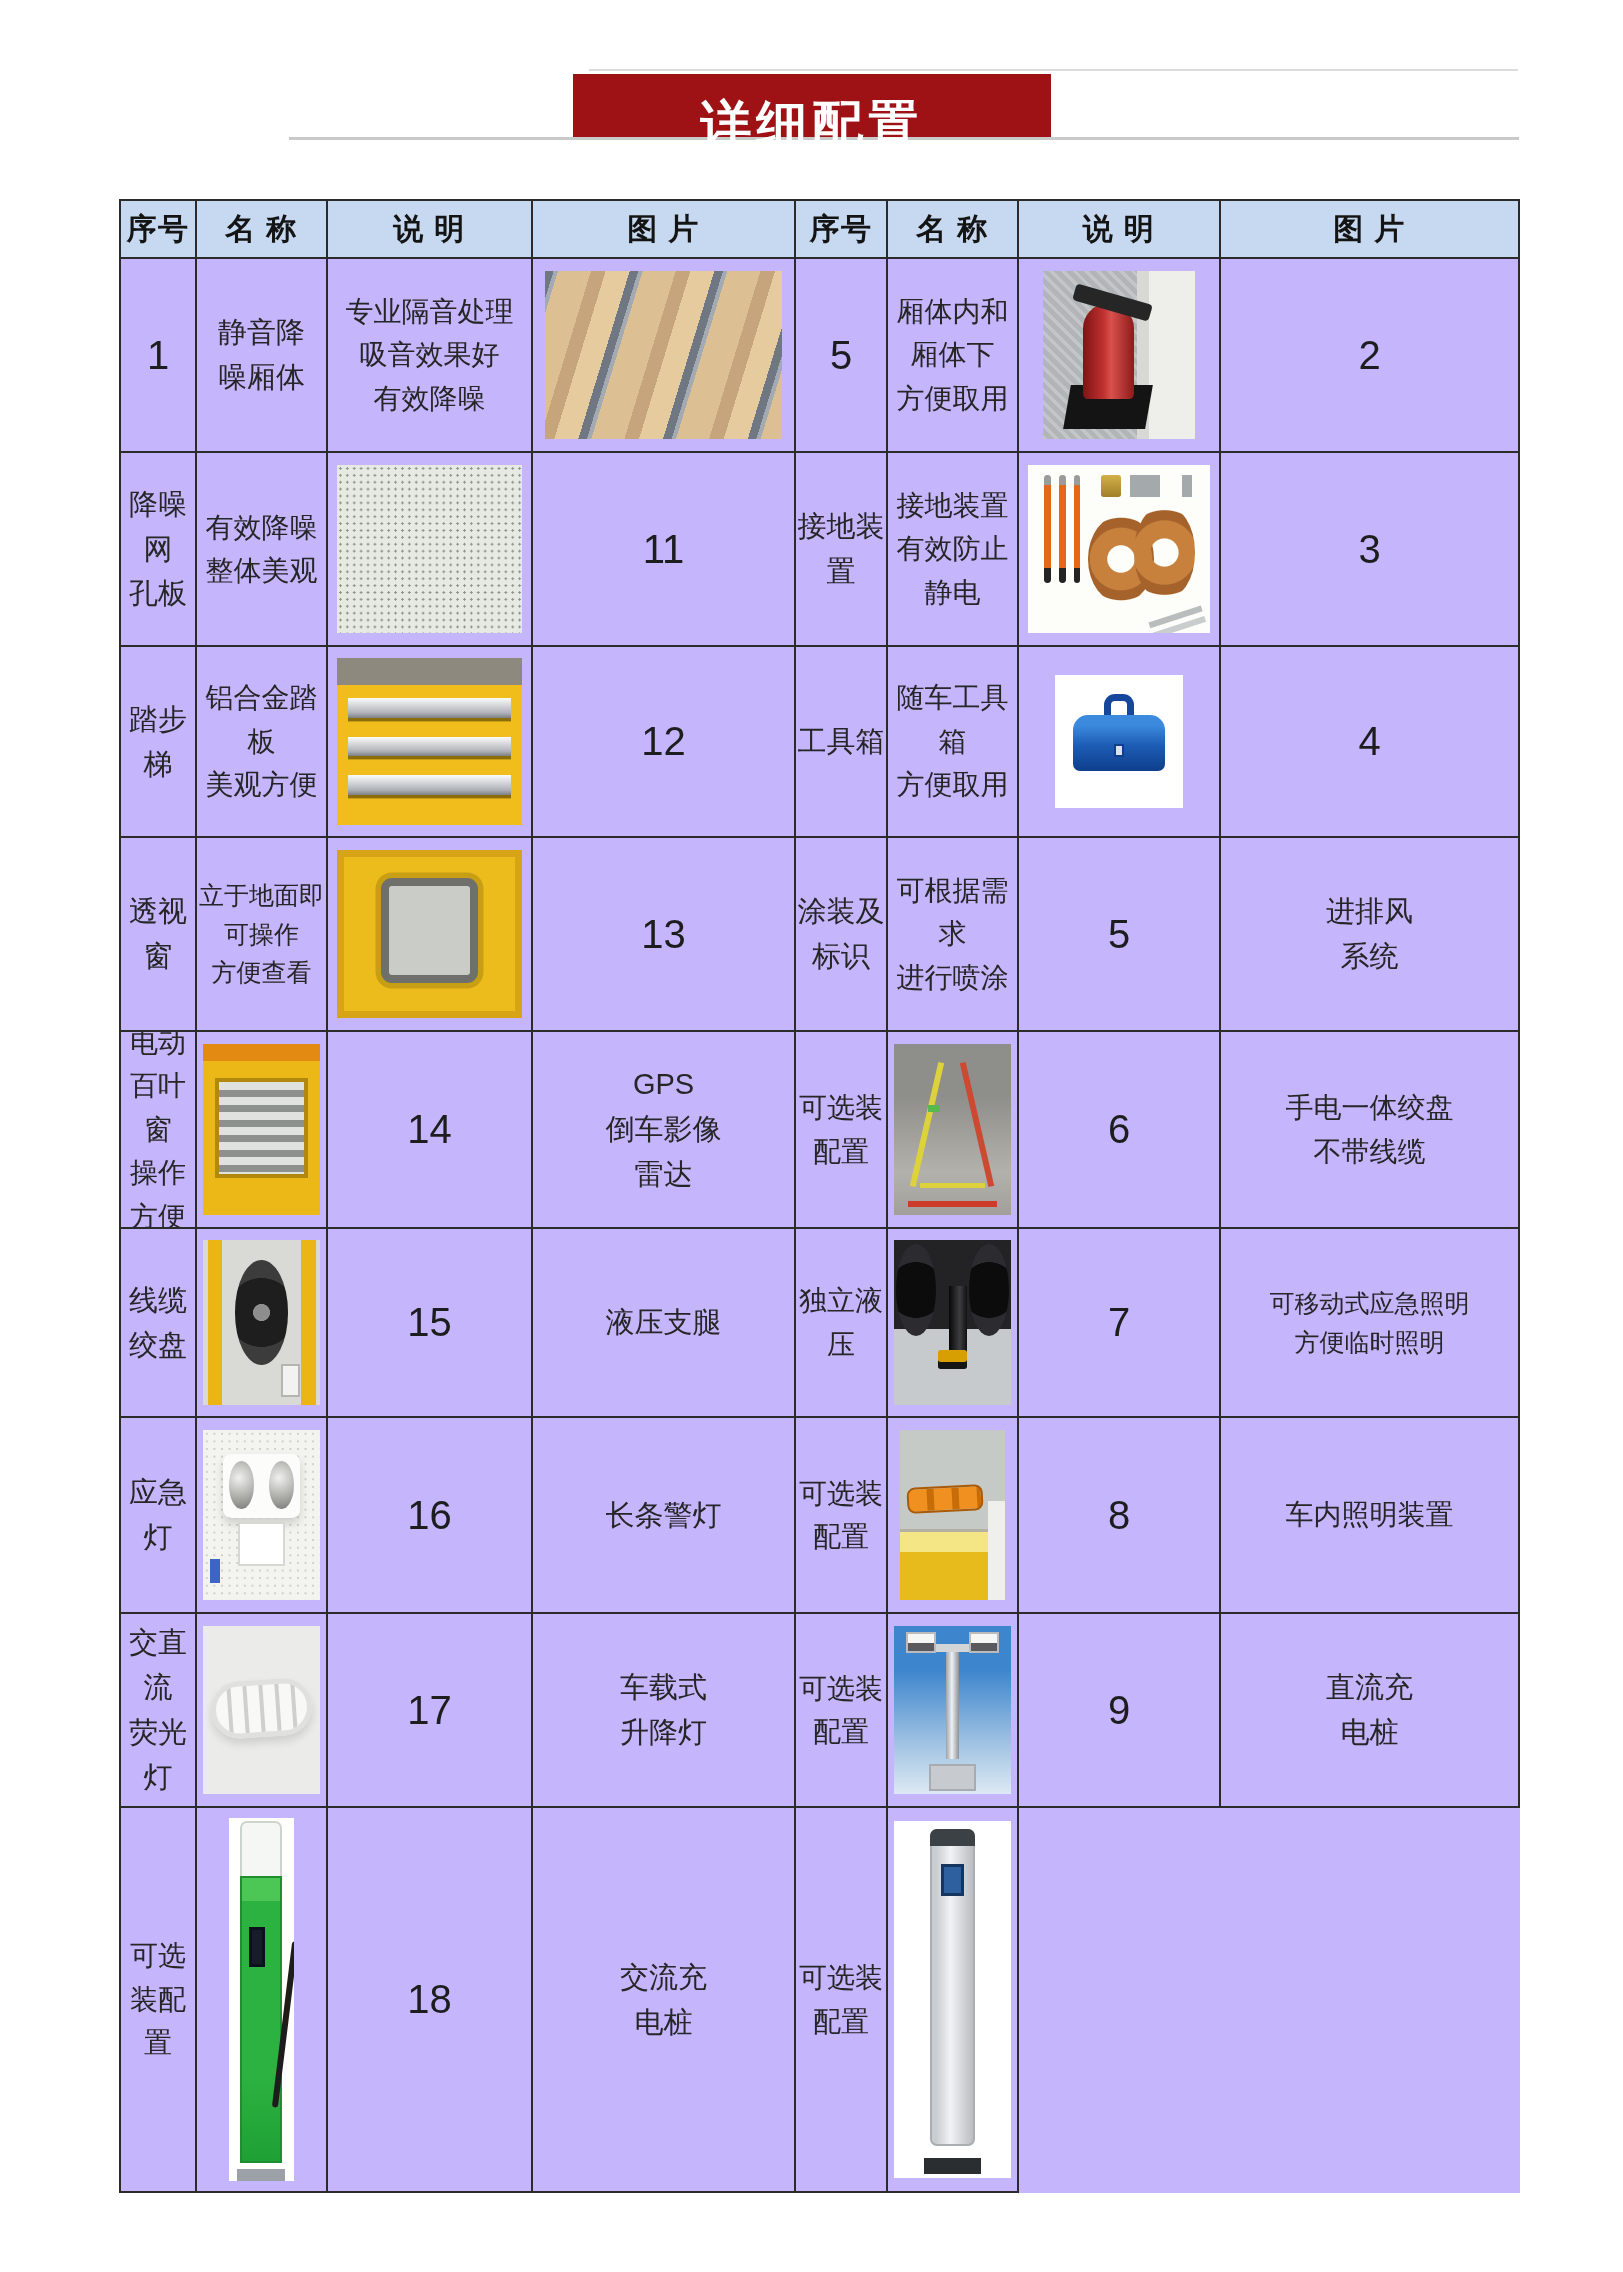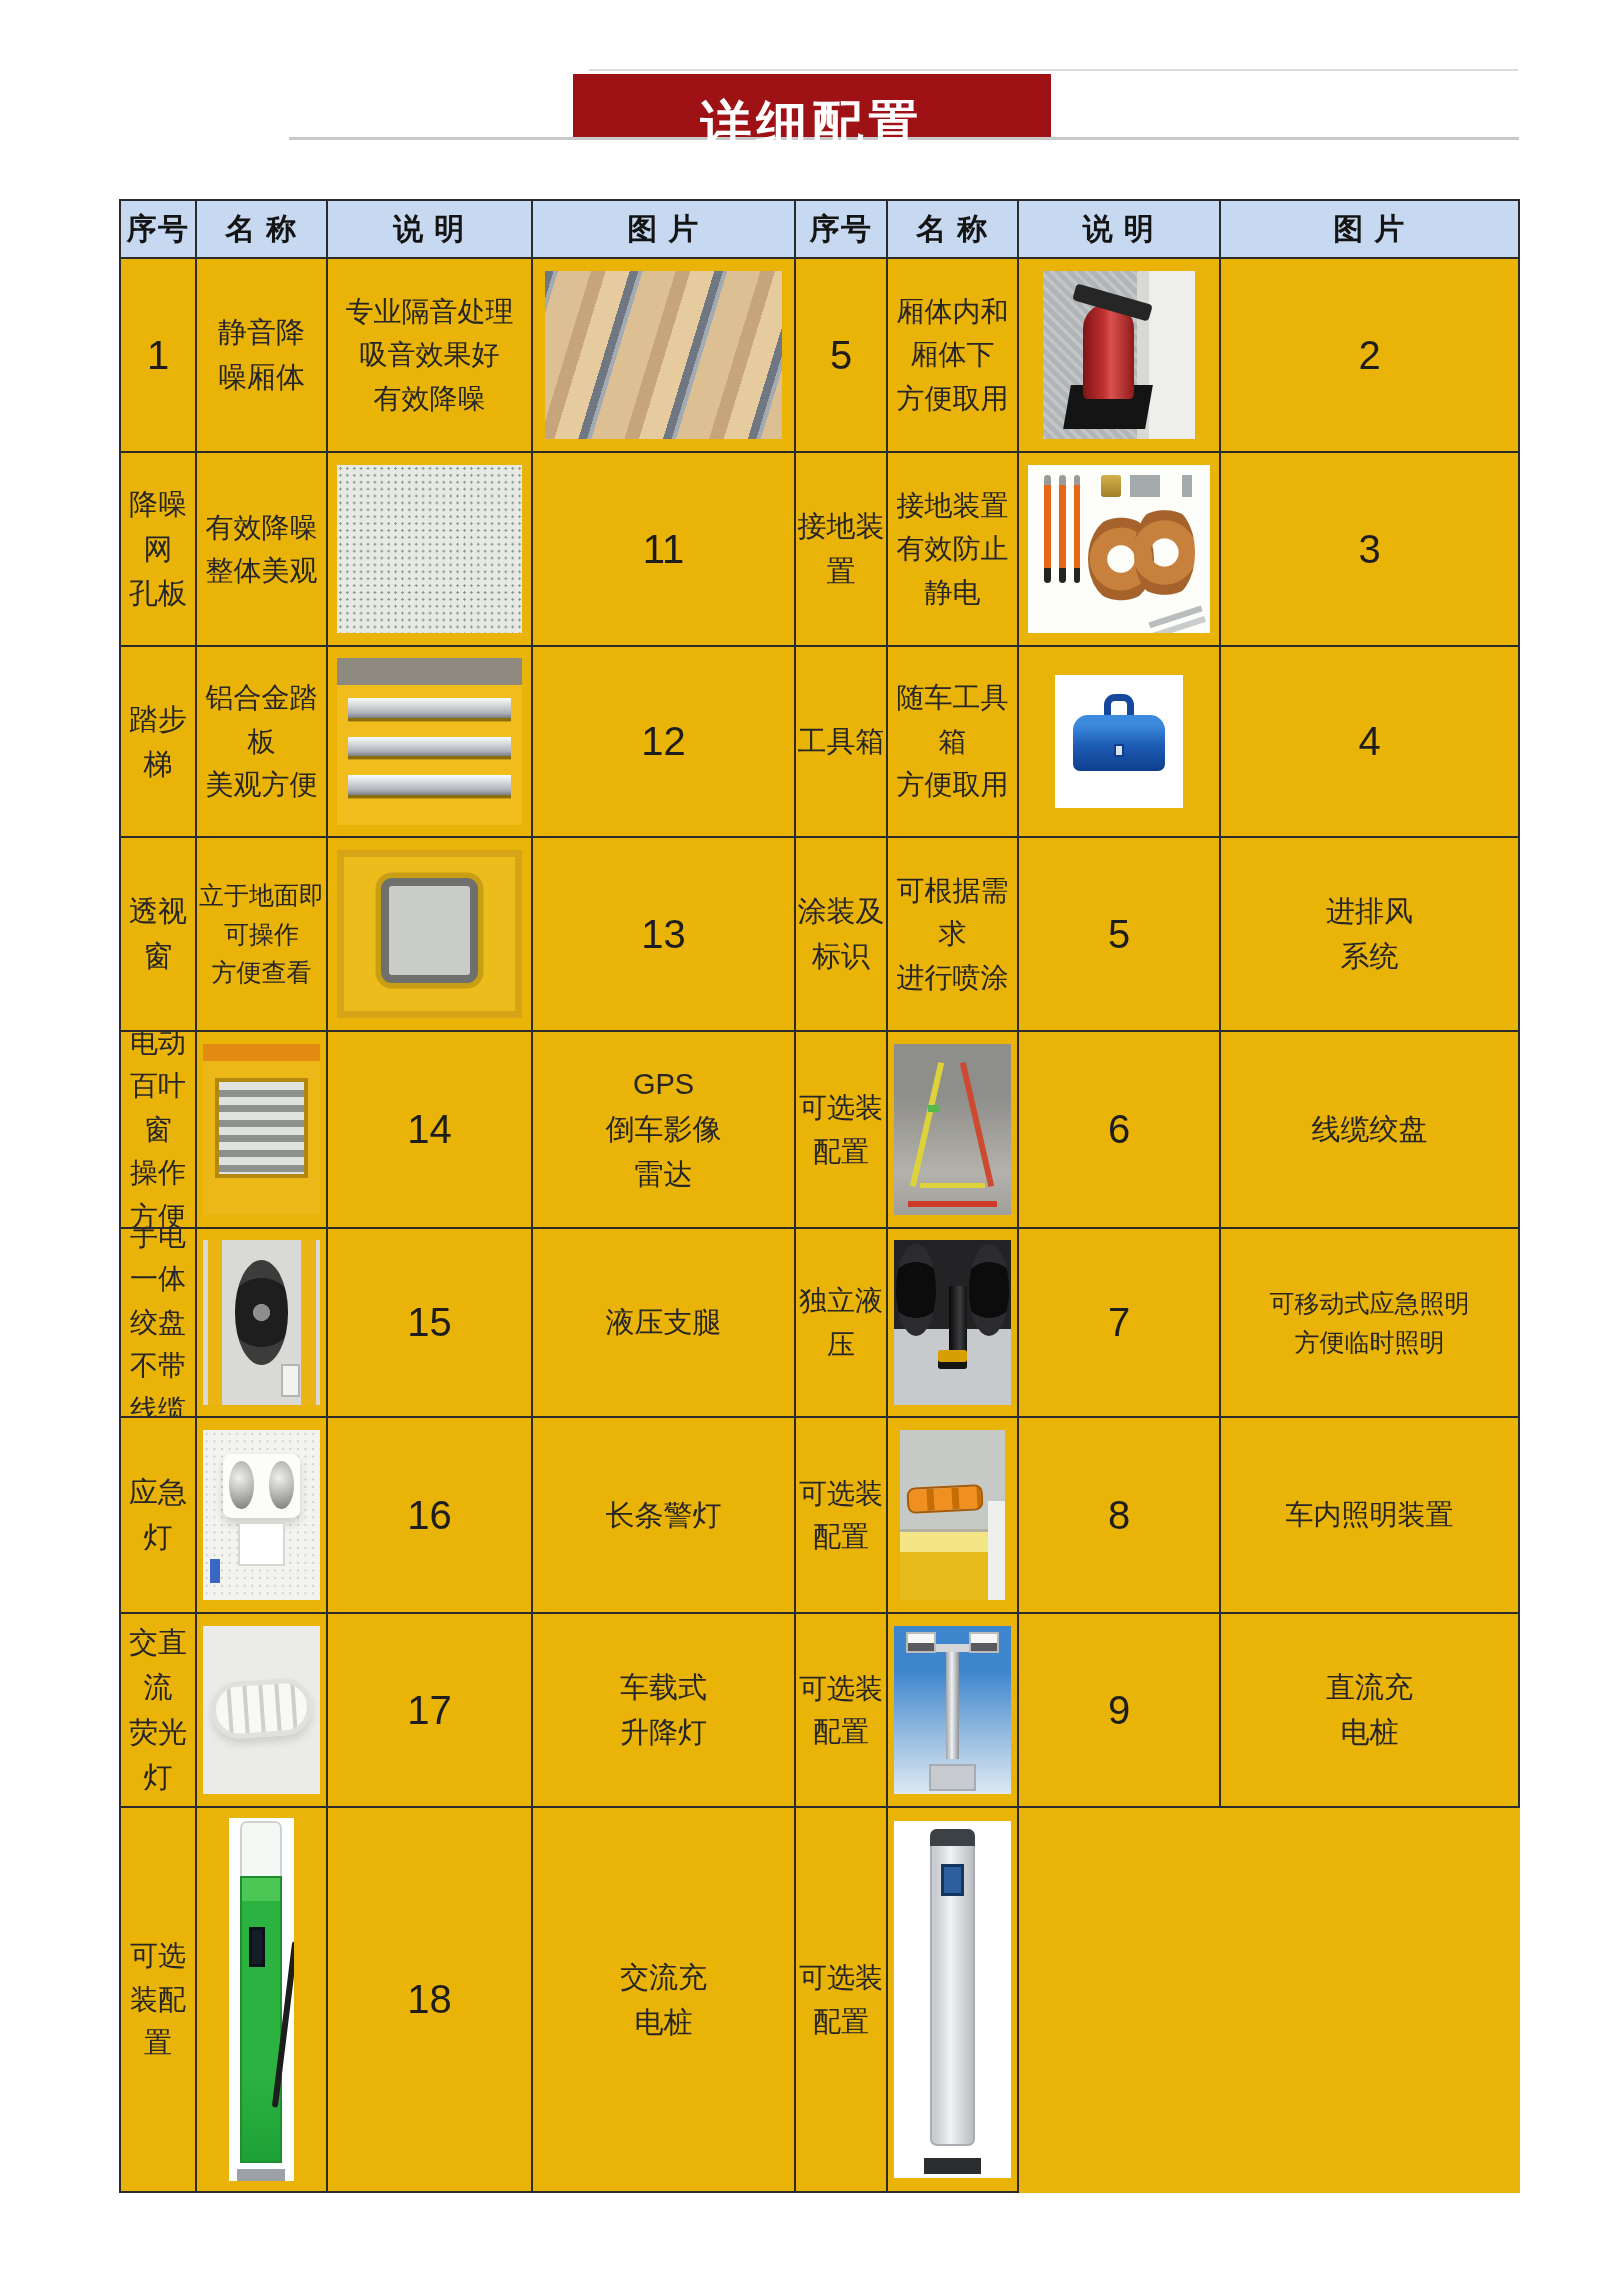--- a/index.html
+++ b/index.html
@@ -7,21 +7,21 @@
   body { position: relative; font-family: "Liberation Sans", "DejaVu Sans", sans-serif; color:#232323; }
 
   
   .rule-top { position:absolute; left:589px; top:69px; width:929px; height:2.1px; background:#dcdcdc; }
   .rule-bottom { position:absolute; left:289px; top:137px; width:1230px; height:3.4px; background:#c9c9c9; }
   .title-banner { position:absolute; left:573px; top:74px; width:478px; height:63px;
     background:#9e1115; display:flex; align-items:center; justify-content:center; }
   .title-banner span { color:#ffffff; font-size:51px; font-weight:bold; letter-spacing:4.8px;margin-top:40px; }
 
   
-  .tbl { position:absolute; left:119px; top:199px; display:grid; background:#eab308;
+  .tbl { position:absolute; left:119px; top:199px; display:grid; background:#c4b5fd;
     grid-template-columns:76px 131px 205px 263px 92px 131px 202px 299px;
     grid-template-rows:58px 194px 194px 191px 194px 197px 189px 196px 194px 385px;
     border-top:2.7px solid #2b2b2b; border-left:2.7px solid #2b2b2b; }
   .cell { border-right:2.7px solid #2b2b2b; border-bottom:2.7px solid #2b2b2b;
     display:flex; align-items:center; justify-content:center; text-align:center; overflow:hidden; }
   .hd { background:#c7d9f0; font-size:30px; font-weight:bold; color:#141414; letter-spacing:1.4px; }
   .no { font-size:40px; color:#1d1d1d; }
   .nm { font-size:29px; line-height:1.55; white-space:pre-line; color:#262626; }
   .ds { font-size:28px; line-height:1.55; white-space:pre-line; color:#262626; }
   .ds.sm { font-size:25px; }
@@ -271,23 +271,23 @@
     <div class="ph ph14">
       <i class="yl"></i>
       <i class="rl"></i>
       <i class="gl"></i>
       <i class="yb"></i>
       <i class="rb"></i>
     </div>
   </div>
 
   <div class="cell no">6</div>
-  <div class="cell nm">线缆绞盘</div>
   <div class="cell ds">手电一体绞盘
 不带线缆</div>
+  <div class="cell nm">线缆绞盘</div>
   <div class="cell">
     <div class="ph ph6">
       <i class="bar-y fl"></i>
       <i class="bar-y fr"></i>
       <i class="reel"></i>
       <i class="ctrl"></i>
     </div>
   </div>
   <div class="cell no">15</div>
   <div class="cell nm">液压支腿</div>

